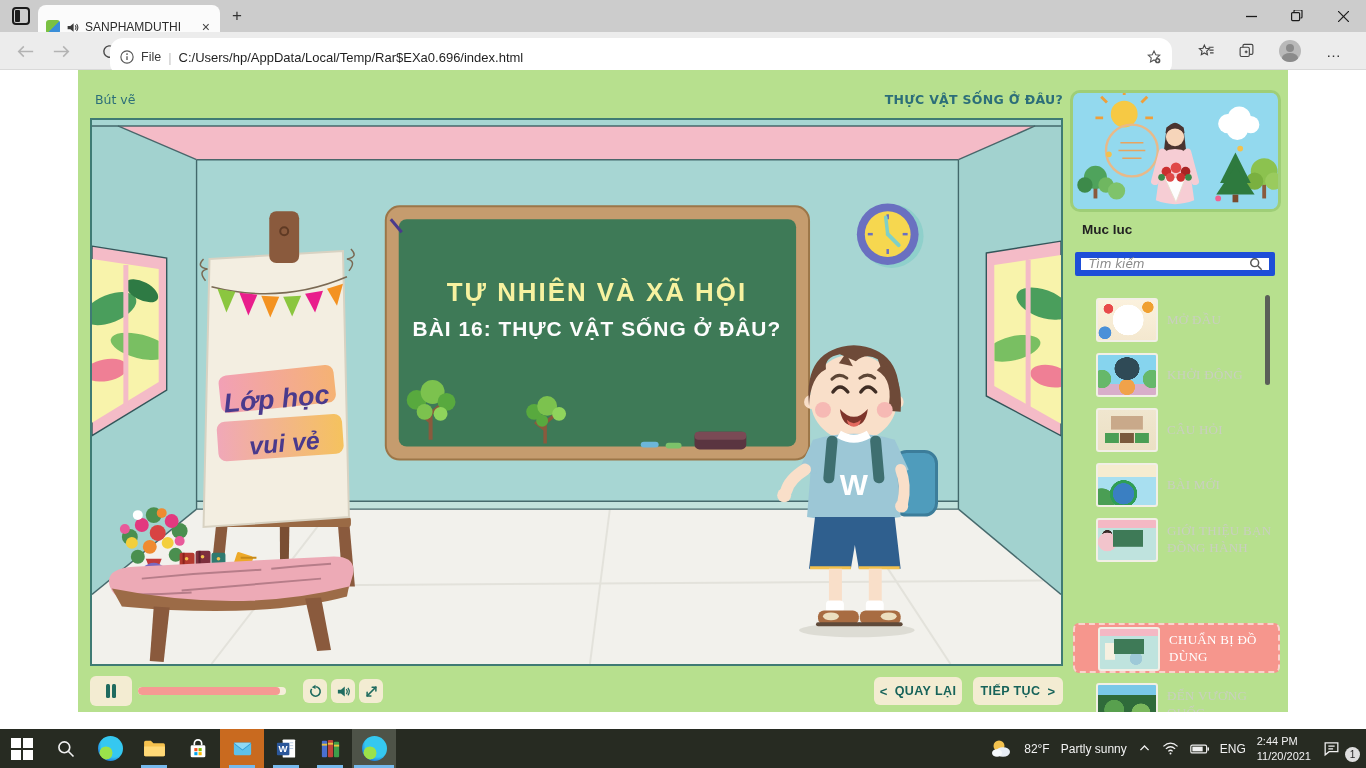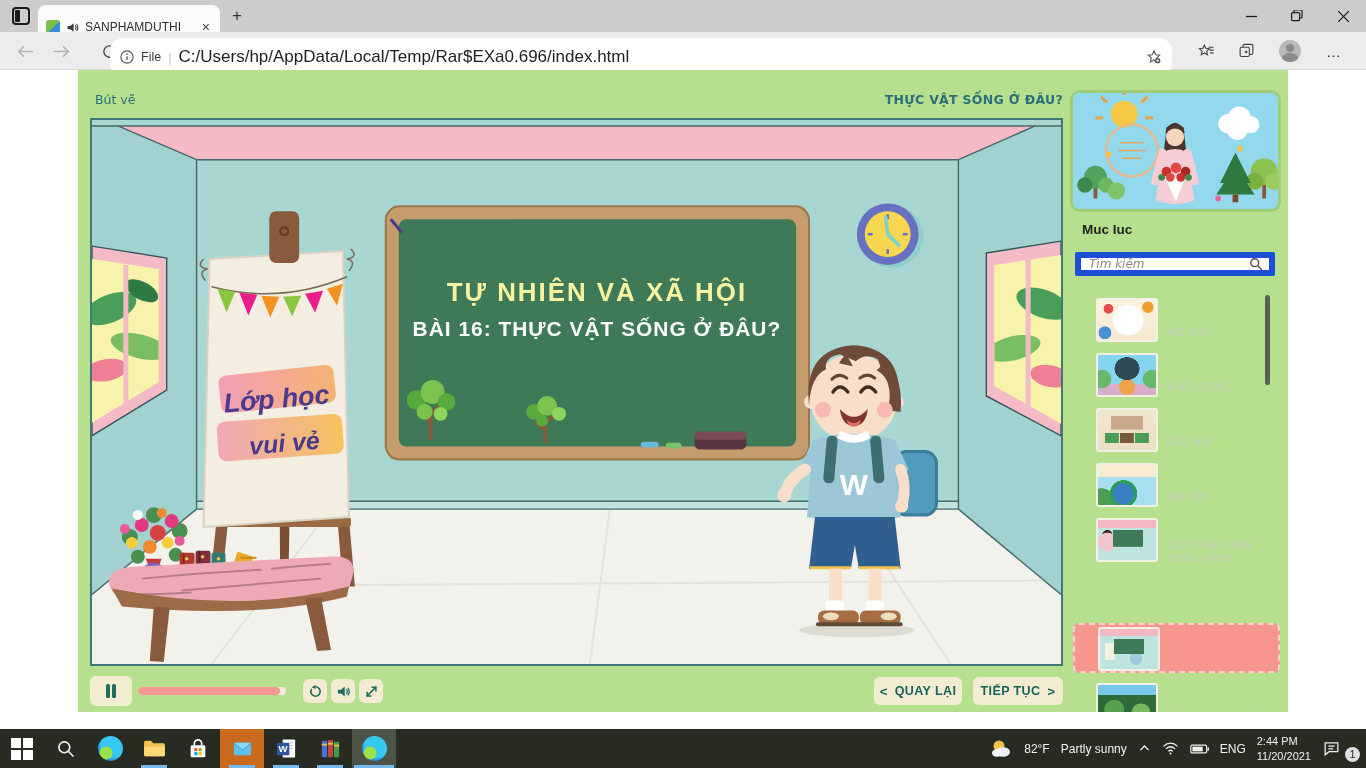--- a/index.html
+++ b/index.html
@@ -18,21 +18,21 @@
   #new-tab{position:absolute;left:232px;top:6px;font-size:17px;color:#333;}
   #win-controls{position:absolute;right:0;top:0;display:flex;}
   .wc{width:46px;height:32px;display:flex;align-items:center;justify-content:center;color:#1b1b1b;}
 
   
   #toolbar{position:absolute;left:0;top:32px;width:1366px;height:38px;background:#ececec;border-bottom:1px solid #d9d9d9;}
   .navbtn{position:absolute;top:8px;width:22px;height:22px;display:flex;align-items:center;justify-content:center;}
   #addrbar{position:absolute;left:110px;top:6px;width:1062px;height:38px;background:#fff;border-radius:13px;display:flex;align-items:center;padding:0 10px;gap:7px;}
   #addrbar .sep{color:#c4c4c4;font-size:13px;}
   .addr-scheme{font-size:12.5px;color:#3a3a3a;}
-  .addr-url{font-size:17px;color:#1f1f1f;flex:1;white-space:nowrap;overflow:hidden;}
+  .addr-url{font-size:13px;color:#1f1f1f;flex:1;white-space:nowrap;overflow:hidden;}
   .tb-right{position:absolute;top:8px;display:flex;align-items:center;justify-content:center;width:24px;height:22px;}
   #avatar-icon{border-radius:50%;background:#b9b9b9;position:relative;overflow:hidden;width:22px;height:22px;}
   #avatar-icon::before{content:"";position:absolute;left:7px;top:4px;width:8px;height:8px;border-radius:50%;background:#8b8b8b;}
   #avatar-icon::after{content:"";position:absolute;left:3px;top:13px;width:16px;height:10px;border-radius:50% 50% 0 0;background:#8b8b8b;}
   #menu-dots{font-size:15px;color:#333;letter-spacing:1px;}
 
   
   #pagearea{position:absolute;left:0;top:70px;width:1366px;height:659px;background:#fff;}
   #greenpanel{position:absolute;left:78px;top:0;width:1210px;height:642px;background:#b7e08e;overflow:hidden;}
   #pen-tool{position:absolute;left:17px;top:22px;font-size:12.5px;color:#2c6e79;}
@@ -52,21 +52,21 @@
   .chev{font-size:13px;font-weight:bold;}
 
   
   #video-thumb{position:absolute;left:992px;top:20px;width:211px;height:122px;border:3px solid #9fce77;border-radius:10px;overflow:hidden;background:#93d9ee;}
   #sidebar-title{position:absolute;left:1004px;top:152px;font-size:13.5px;font-weight:bold;color:#222;}
   #search-box{position:absolute;left:997px;top:182px;width:200px;height:24px;background:#fff;border:6px solid #1d4ed8;border-radius:2px;display:flex;align-items:center;padding:0 6px;}
   #search-box input{flex:1;border:none;outline:none;font-size:12px;font-style:italic;color:#555;background:transparent;min-width:0;}
   #search-box input::placeholder{color:#8a8a8a;font-style:italic;}
   .toc-item{position:absolute;left:995px;width:207px;height:50px;}
   .toc-thumb{position:absolute;left:23px;top:2px;width:62px;height:44px;border-radius:3px;border:2px solid #f2efe6;}
-  .toc-label{position:absolute;left:94px;top:12px;width:112px;height:48px;display:flex;align-items:center;font-size:10px;color:#c9cfc0;letter-spacing:.3px;line-height:1.3;}
+  .toc-label{position:absolute;left:94px;top:0;width:112px;height:48px;display:flex;align-items:center;font-size:13px;color:#c9cfc0;letter-spacing:.3px;line-height:1.3;font-family:Liberation Serif, serif;}
   .toc-item.active{background:#f6968d;border:2px dashed #fbd3cd;border-radius:6px;}
   .toc-item.active .toc-label{color:#fff;}
   #toc-scrollbar{position:absolute;left:1187px;top:225px;width:5px;height:90px;background:#5a5f58;border-radius:3px;}
 
   
   .th1{background:radial-gradient(circle at 18% 22%,#e84a4a 0 8%,transparent 9%),radial-gradient(circle at 86% 18%,#f0a030 0 9%,transparent 10%),radial-gradient(circle at 12% 82%,#4a90d8 0 10%,transparent 11%),radial-gradient(circle at 52% 50%,#ffffff 0 42%,transparent 43%),linear-gradient(#fbf1dd,#f4e8cf);}
   .th2{background:radial-gradient(ellipse at 50% 34%,#2f4a56 0 30%,transparent 31%),radial-gradient(circle at 50% 80%,#f0a24a 0 18%,transparent 19%),radial-gradient(circle at 7% 60%,#66b86a 0 15%,transparent 16%),radial-gradient(circle at 93% 60%,#66b86a 0 15%,transparent 16%),linear-gradient(180deg,#86d4ee 0 72%,#d8aeca 72% 100%);}
   .th3{background:linear-gradient(#c9a98a,#c9a98a) 50% 22%/55% 34% no-repeat,linear-gradient(#4a9e54,#4a9e54) 16% 78%/24% 26% no-repeat,linear-gradient(#7a5a3c,#7a5a3c) 50% 78%/24% 26% no-repeat,linear-gradient(#4a9e54,#4a9e54) 84% 78%/24% 26% no-repeat,linear-gradient(#f0e6cf,#ece0c4);}
   .th4{background:radial-gradient(circle at 44% 72%,#3a7fc2 0 24%,#2f9e55 25% 31%,transparent 32%),radial-gradient(circle at 6% 92%,#4a9e54 0 20%,transparent 21%),linear-gradient(180deg,#f6ecd0 0 30%,#a8dff0 30% 100%);}
   .th5{background:linear-gradient(#3e7a57,#3e7a57) 55% 45%/52% 42% no-repeat,radial-gradient(circle at 16% 55%,#f2c4cc 0 17%,transparent 18%),radial-gradient(circle at 16% 38%,#3a2a28 0 9%,transparent 10%),linear-gradient(180deg,#f4b8c4 0 20%,#bfe3de 20% 100%);}
@@ -542,20 +542,21 @@
       <div class="toc-item" style="top:391px">
         <div class="toc-thumb th4"></div>
         <div class="toc-label vn">BÀI MỚI</div>
       </div>
       <div class="toc-item" style="top:446px">
         <div class="toc-thumb th5"></div>
         <div class="toc-label vn">GIỚI THIỆU BẠN ĐỒNG HÀNH</div>
       </div>
       <div class="toc-item active" style="top:553px">
         <div class="toc-thumb th7"></div>
+        <div class="toc-label vn">CHUẨN BỊ ĐỒ DÙNG</div>
       </div>
       <div class="toc-item" style="top:611px">
         <div class="toc-thumb th8"></div>
         <div class="toc-label vn">ĐẾN VƯƠNG QUỐC</div>
       </div>
 
       <div id="toc-scrollbar"></div>
     </div>
   </div>
 

